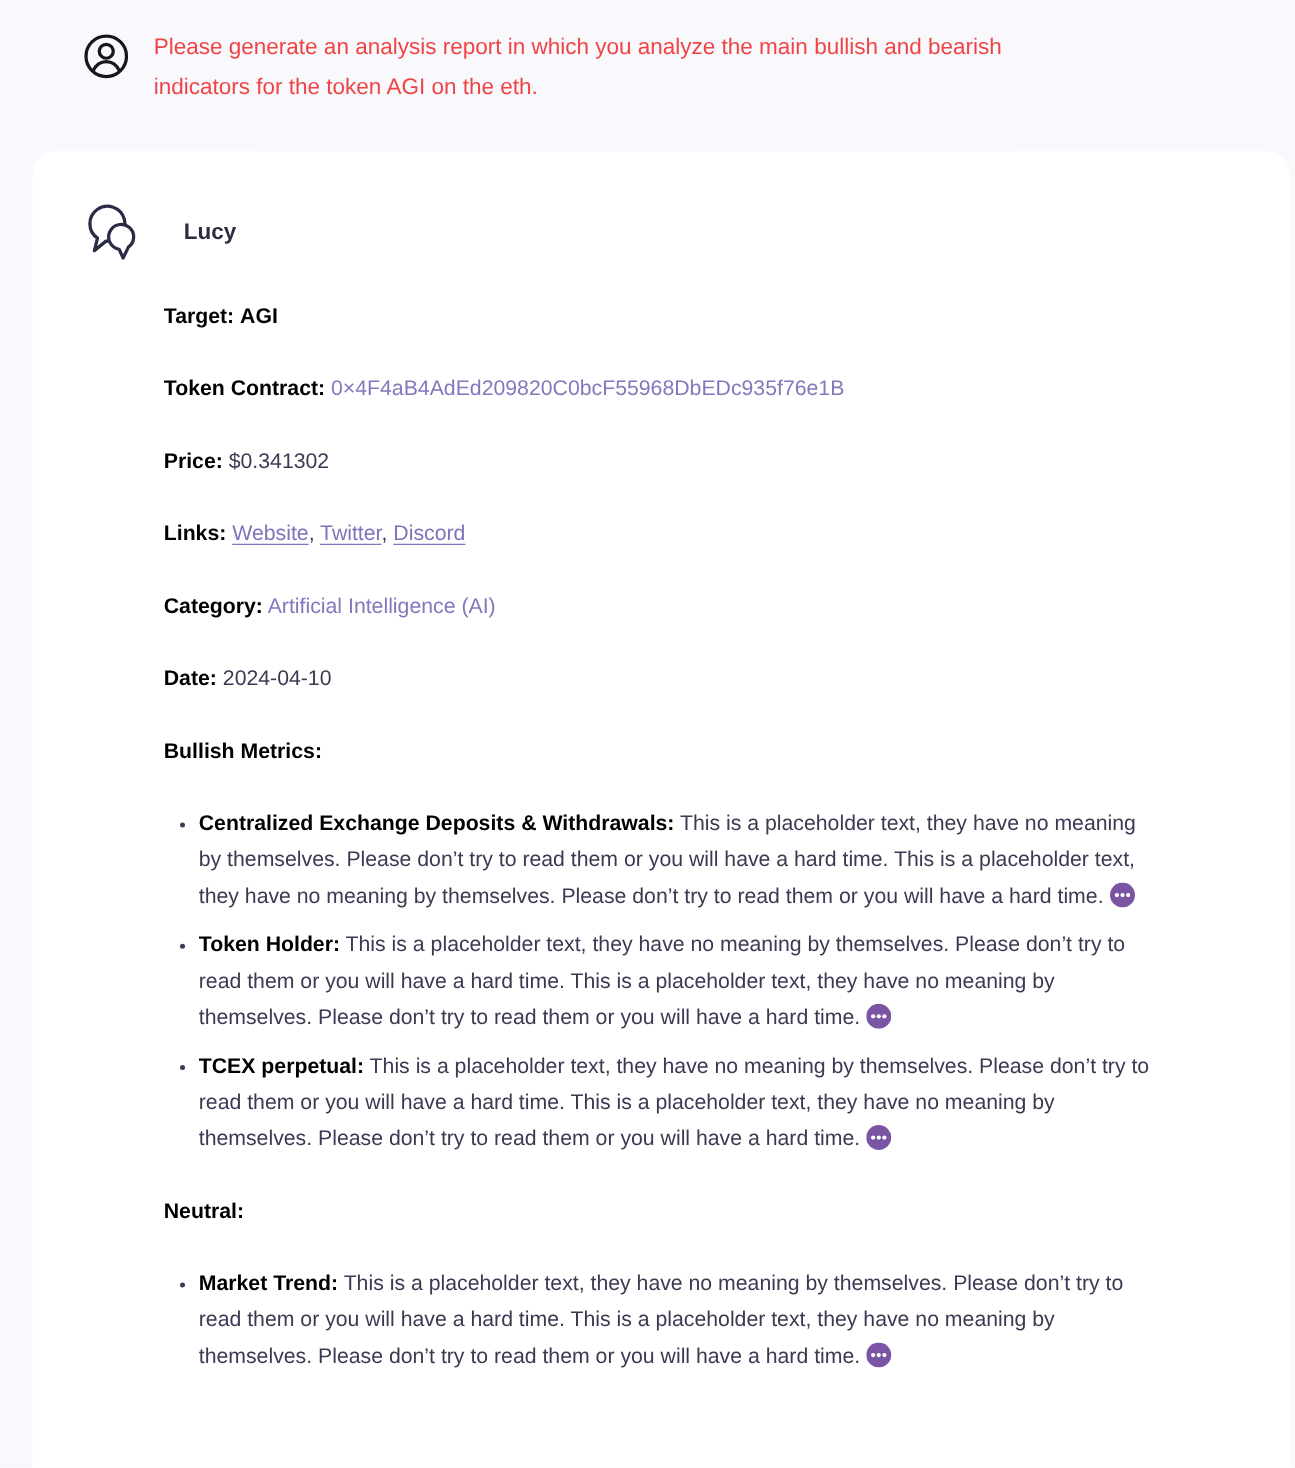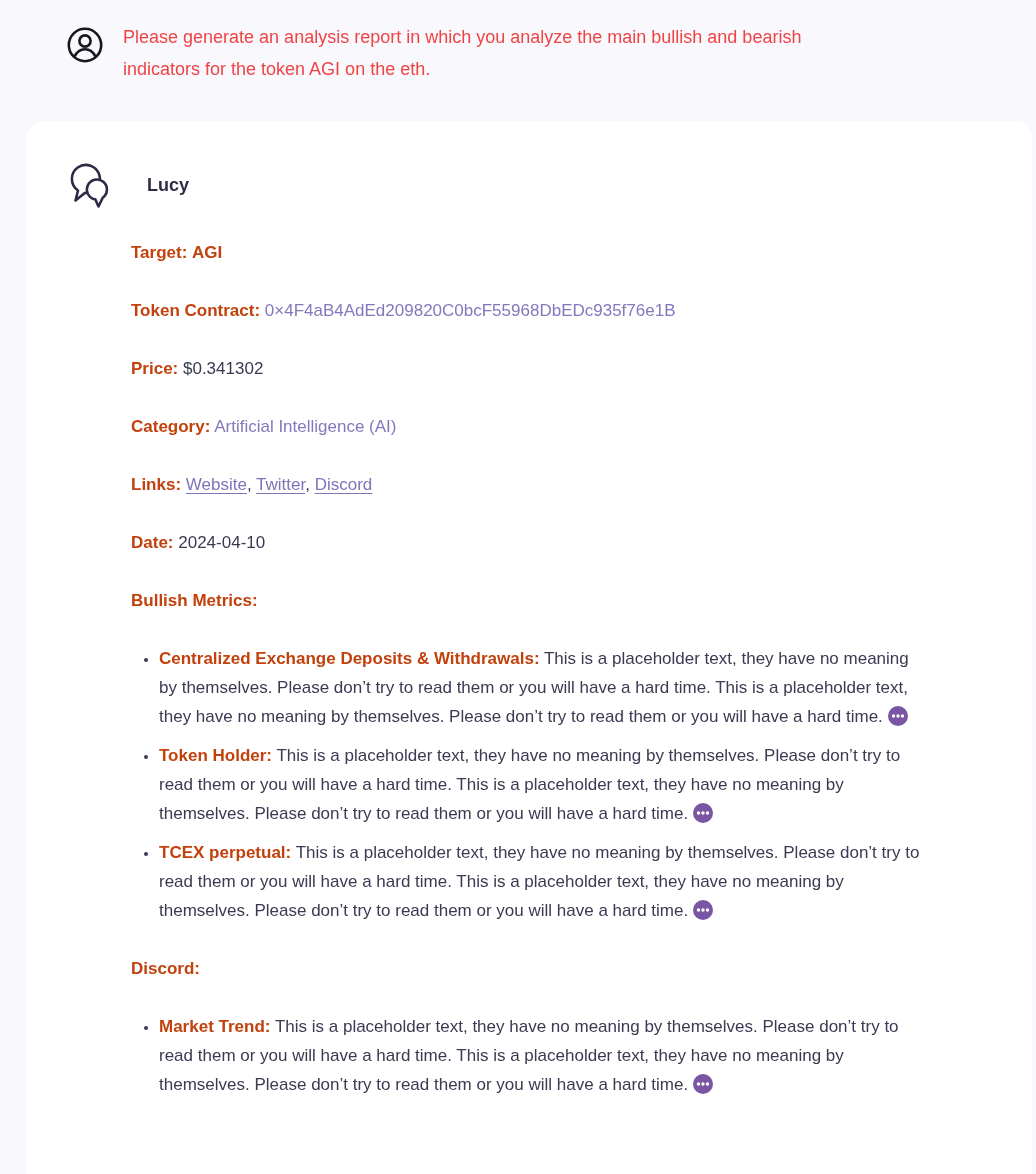--- a/index.html
+++ b/index.html
@@ -53,21 +53,21 @@
     color: #2c2c42;
   }
 
   .report {
     margin-left: 67px;
     width: 790px;
     font-size: 17px;
     line-height: 29px;
   }
   .report p.field { margin: 29px 0; }
-  .report strong { color: #c2410c; font-weight: 700; }
+  .report strong { color: #000000; font-weight: 700; }
 
   .purple-text { color: #8577bd; cursor: pointer; }
   a.link {
     color: #8172ba;
     text-decoration: underline;
     text-underline-offset: 3px;
     cursor: pointer;
   }
 
   .report ul {
@@ -123,32 +123,32 @@
       <strong>Token Contract:</strong>
       <span class="purple-text">0×4F4aB4AdEd209820C0bcF55968DbEDc935f76e1B</span>
     </p>
 
     <p class="field">
       <strong>Price:</strong>
       <span>$0.341302</span>
     </p>
 
     <p class="field">
-      <strong>Category:</strong>
-      <span class="purple-text">Artificial Intelligence (AI)</span>
-    </p>
-
-    <p class="field">
       <strong>Links:</strong>
       <a class="link">Website</a><span>,</span>
       <a class="link">Twitter</a><span>,</span>
       <a class="link">Discord</a>
     </p>
 
     <p class="field">
+      <strong>Category:</strong>
+      <span class="purple-text">Artificial Intelligence (AI)</span>
+    </p>
+
+    <p class="field">
       <strong>Date:</strong>
       <span>2024-04-10</span>
     </p>
 
     <p class="field">
       <strong>Bullish Metrics:</strong>
     </p>
 
     <ul>
       <li>
@@ -183,21 +183,21 @@
             <circle cx="10" cy="10" r="10" fill="#7a55a3"></circle>
             <circle cx="5.5" cy="10" r="1.7" fill="#ffffff"></circle>
             <circle cx="10" cy="10" r="1.7" fill="#ffffff"></circle>
             <circle cx="14.5" cy="10" r="1.7" fill="#ffffff"></circle>
           </svg>
         </span>
       </li>
     </ul>
 
     <p class="field">
-      <strong>Discord:</strong>
+      <strong>Neutral:</strong>
     </p>
 
     <ul>
       <li>
         <strong>Market Trend:</strong>
         <span>This is a placeholder text, they have no meaning by themselves. Please don’t try to read them or you will have a hard time. This is a placeholder text, they have no meaning by themselves. Please don’t try to read them or you will have a hard time.</span>
         <span class="ellipsis-badge">
           <svg viewBox="0 0 20 20" width="20" height="20">
             <circle cx="10" cy="10" r="10" fill="#7a55a3"></circle>
             <circle cx="5.5" cy="10" r="1.7" fill="#ffffff"></circle>

